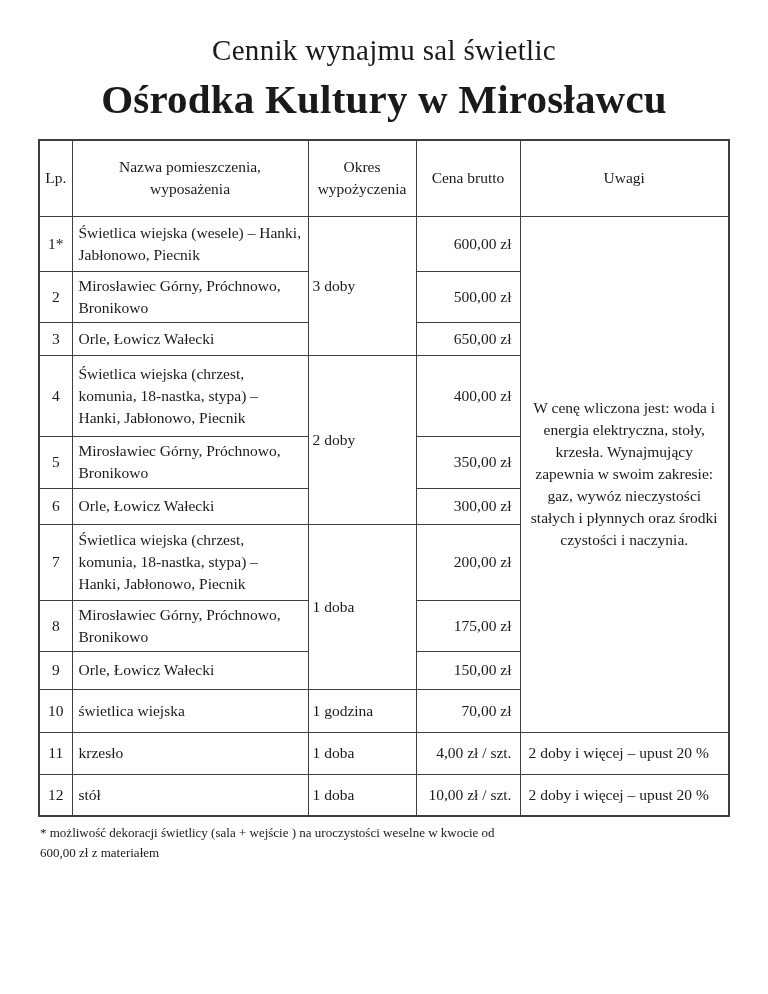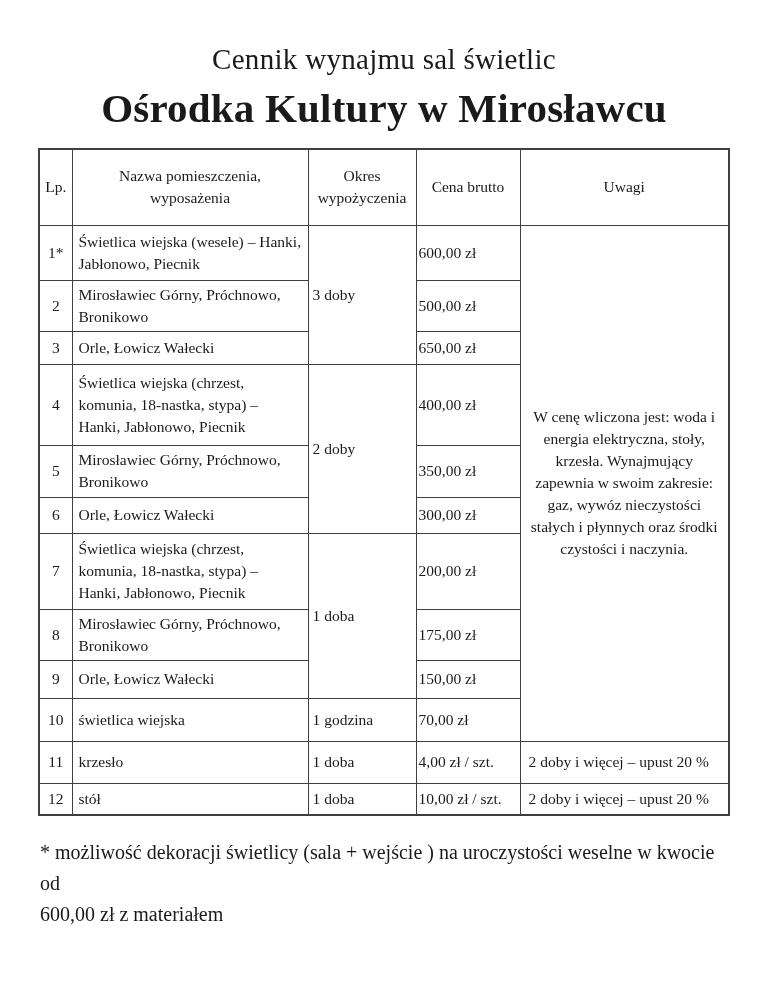--- a/index.html
+++ b/index.html
@@ -8,21 +8,21 @@
     background: #ffffff;
   }
   body {
     width: 768px;
     height: 994px;
     font-family: "Liberation Serif", serif;
     color: #1a1a1a;
     -webkit-font-smoothing: antialiased;
   }
   .page {
-    padding: 41px 38px 0 38px;
+    padding: 32px 38px 0 38px;
     box-sizing: border-box;
   }
   .doc-title {
     margin: 0;
     font-size: 29px;
     font-weight: 400;
     text-align: center;
     letter-spacing: 0.3px;
     line-height: 36px;
   }
@@ -55,41 +55,41 @@
 
   col.w-lp     { width: 33px; }
   col.w-name   { width: 236px; }
   col.w-period { width: 108px; }
   col.w-price  { width: 104px; }
   col.w-note   { width: 209px; }
 
   .c-lp     { text-align: center; padding: 2px 1px; }
   .c-name   { text-align: left;   padding: 3px 6px; }
   .c-period { padding: 2px 4px; }
-  .c-price  {  padding: 2px 8px 2px 2px; }
+  .c-price  { text-align: right;  padding: 2px 8px 2px 2px; }
   .c-note-big { text-align: center; padding: 6px 9px; }
   .c-note   { text-align: left;   padding: 2px 8px; }
 
   tr.hdr { height: 76px; }
   tr.r1  { height: 55px; }
   tr.r2  { height: 50px; }
   tr.r3  { height: 33px; }
   tr.r4  { height: 81px; }
   tr.r5  { height: 52px; }
   tr.r6  { height: 36px; }
   tr.r7  { height: 76px; }
   tr.r8  { height: 47px; }
   tr.r9  { height: 38px; }
   tr.r10 { height: 43px; }
   tr.r11 { height: 42px; }
-  tr.r12 { height: 32px; }
+  tr.r12 { height: 42px; }
 
   .footnote {
-    margin: 21px 0 0 2px;
-    font-size: 20px;
+    margin: 6px 0 0 2px;
+    font-size: 13px;
     line-height: 1.55;
   }
 </style>
 </head>
 <body>
 
 <div class="page">
 
   <h1 class="doc-title">Cennik wynajmu sal świetlic</h1>
   <h2 class="doc-subtitle">Ośrodka Kultury w Mirosławcu</h2>

